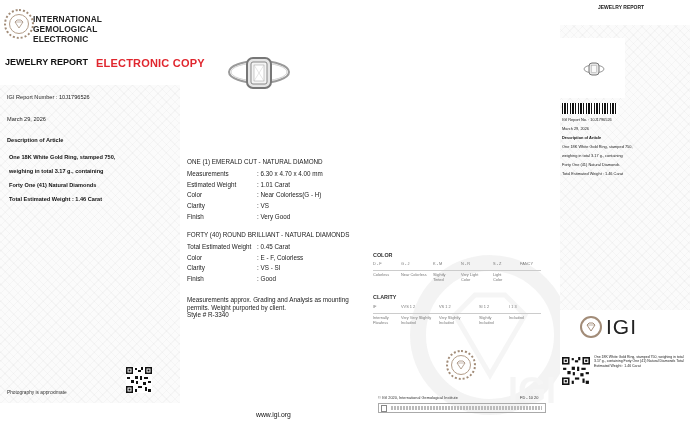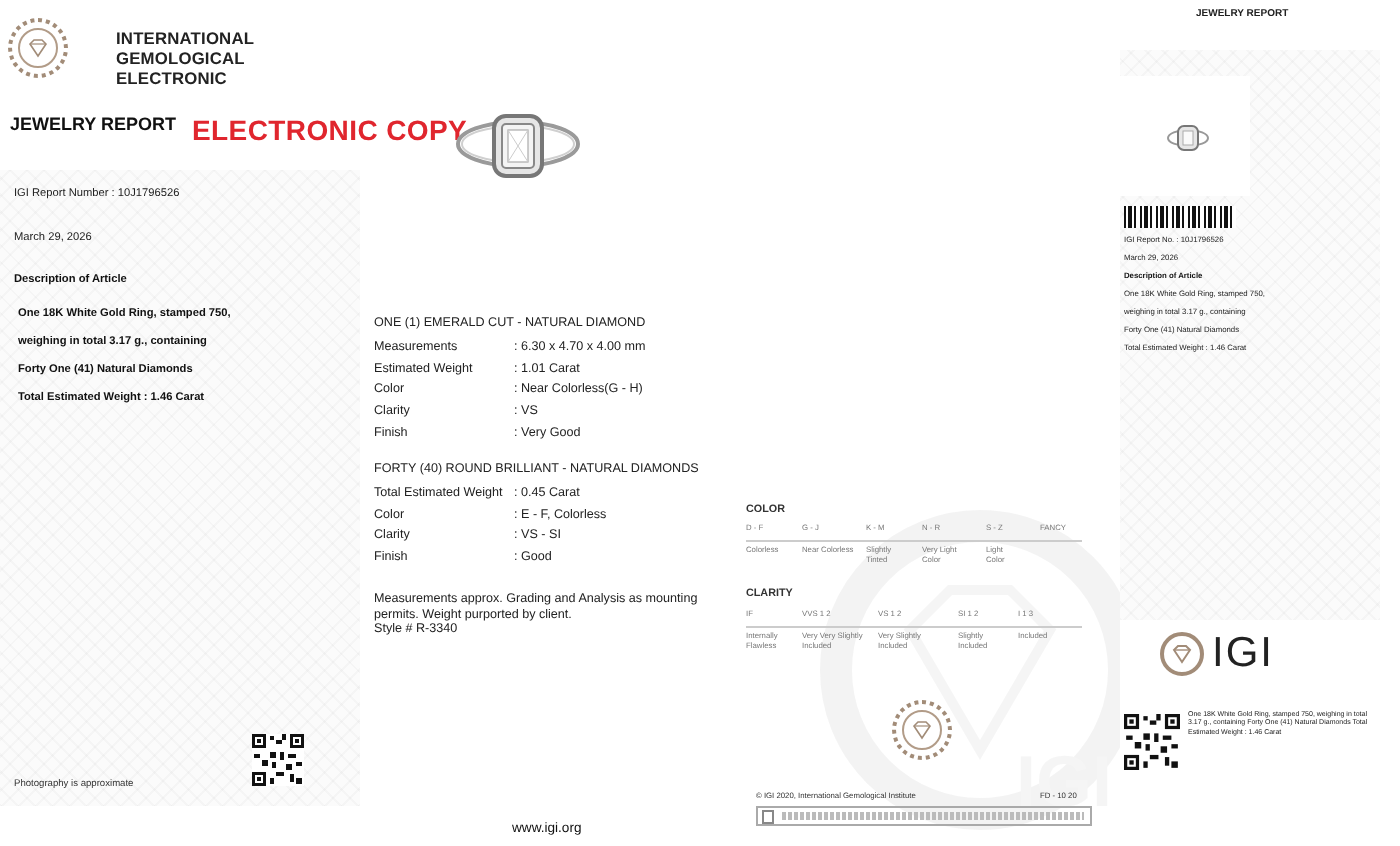--- a/index.html
+++ b/index.html
@@ -17,21 +17,21 @@
   .seal {
     border-radius:50%; border:2px dotted #a28c78; box-sizing:border-box;
     display:flex; align-items:center; justify-content:center;
   }
   .seal-inner {
     border-radius:50%; border:1px solid #b29c88; box-sizing:border-box;
     display:flex; align-items:center; justify-content:center;
   }
   .logo-text { font-weight:bold; font-size:8.4px; line-height:10px; letter-spacing:0.1px; color:#222; }
   .rep-title { font-weight:bold; font-size:9px; color:#111; }
-  .elec { font-size:14px; color:#e0262e; font-weight:bold; letter-spacing:0.2px; }
+  .elec { font-size:11px; color:#e0262e; font-weight:bold; letter-spacing:0.2px; }
   .lf { font-size:5.6px; color:#222; }
   .lf-b { font-size:5.6px; color:#111; font-weight:bold; }
   .mid { font-size:6.3px; color:#222; }
   .row { display:flex; }
   .row .k { width:70px; }
   .row .v { }
   .grade-head { font-size:5.4px; color:#333; font-weight:bold; }
   .grade-cell { font-size:3.9px; color:#777; line-height:1.25; }
   .gline { height:1px; background:#ccc; }
   .barcode {
@@ -44,21 +44,21 @@
 <div class="abs guilloche" style="left:0;top:85px;width:180px;height:318px;"></div>
 
 <div class="abs seal" style="left:4px;top:9px;width:30px;height:30px;">
   <div class="seal-inner" style="width:20px;height:20px;">
     <svg width="12" height="12" viewBox="0 0 12 12">
         <path d="M2 4 L4 2 L8 2 L10 4 L6 10 Z" fill="none" stroke="#a28c78" stroke-width="0.8"></path>
         <path d="M2 4 L10 4" stroke="#a28c78" stroke-width="0.6"></path>
       </svg>
   </div>
 </div>
-<div class="abs logo-text" style="left:58px;top:14px;">
+<div class="abs logo-text" style="left:33px;top:14px;">
   <div>INTERNATIONAL</div>
   <div>GEMOLOGICAL</div>
   <div>ELECTRONIC</div>
 </div>
 
 <div class="abs rep-title" style="left:5px;top:57px;">JEWELRY REPORT</div>
 <div class="abs elec" style="left:96px;top:57px;">ELECTRONIC COPY</div>
 
 <div class="abs lf" style="left:7px;top:94px;">IGI Report Number : 10J1796526</div>
 <div class="abs lf" style="left:7px;top:116px;">March 29, 2026</div>

